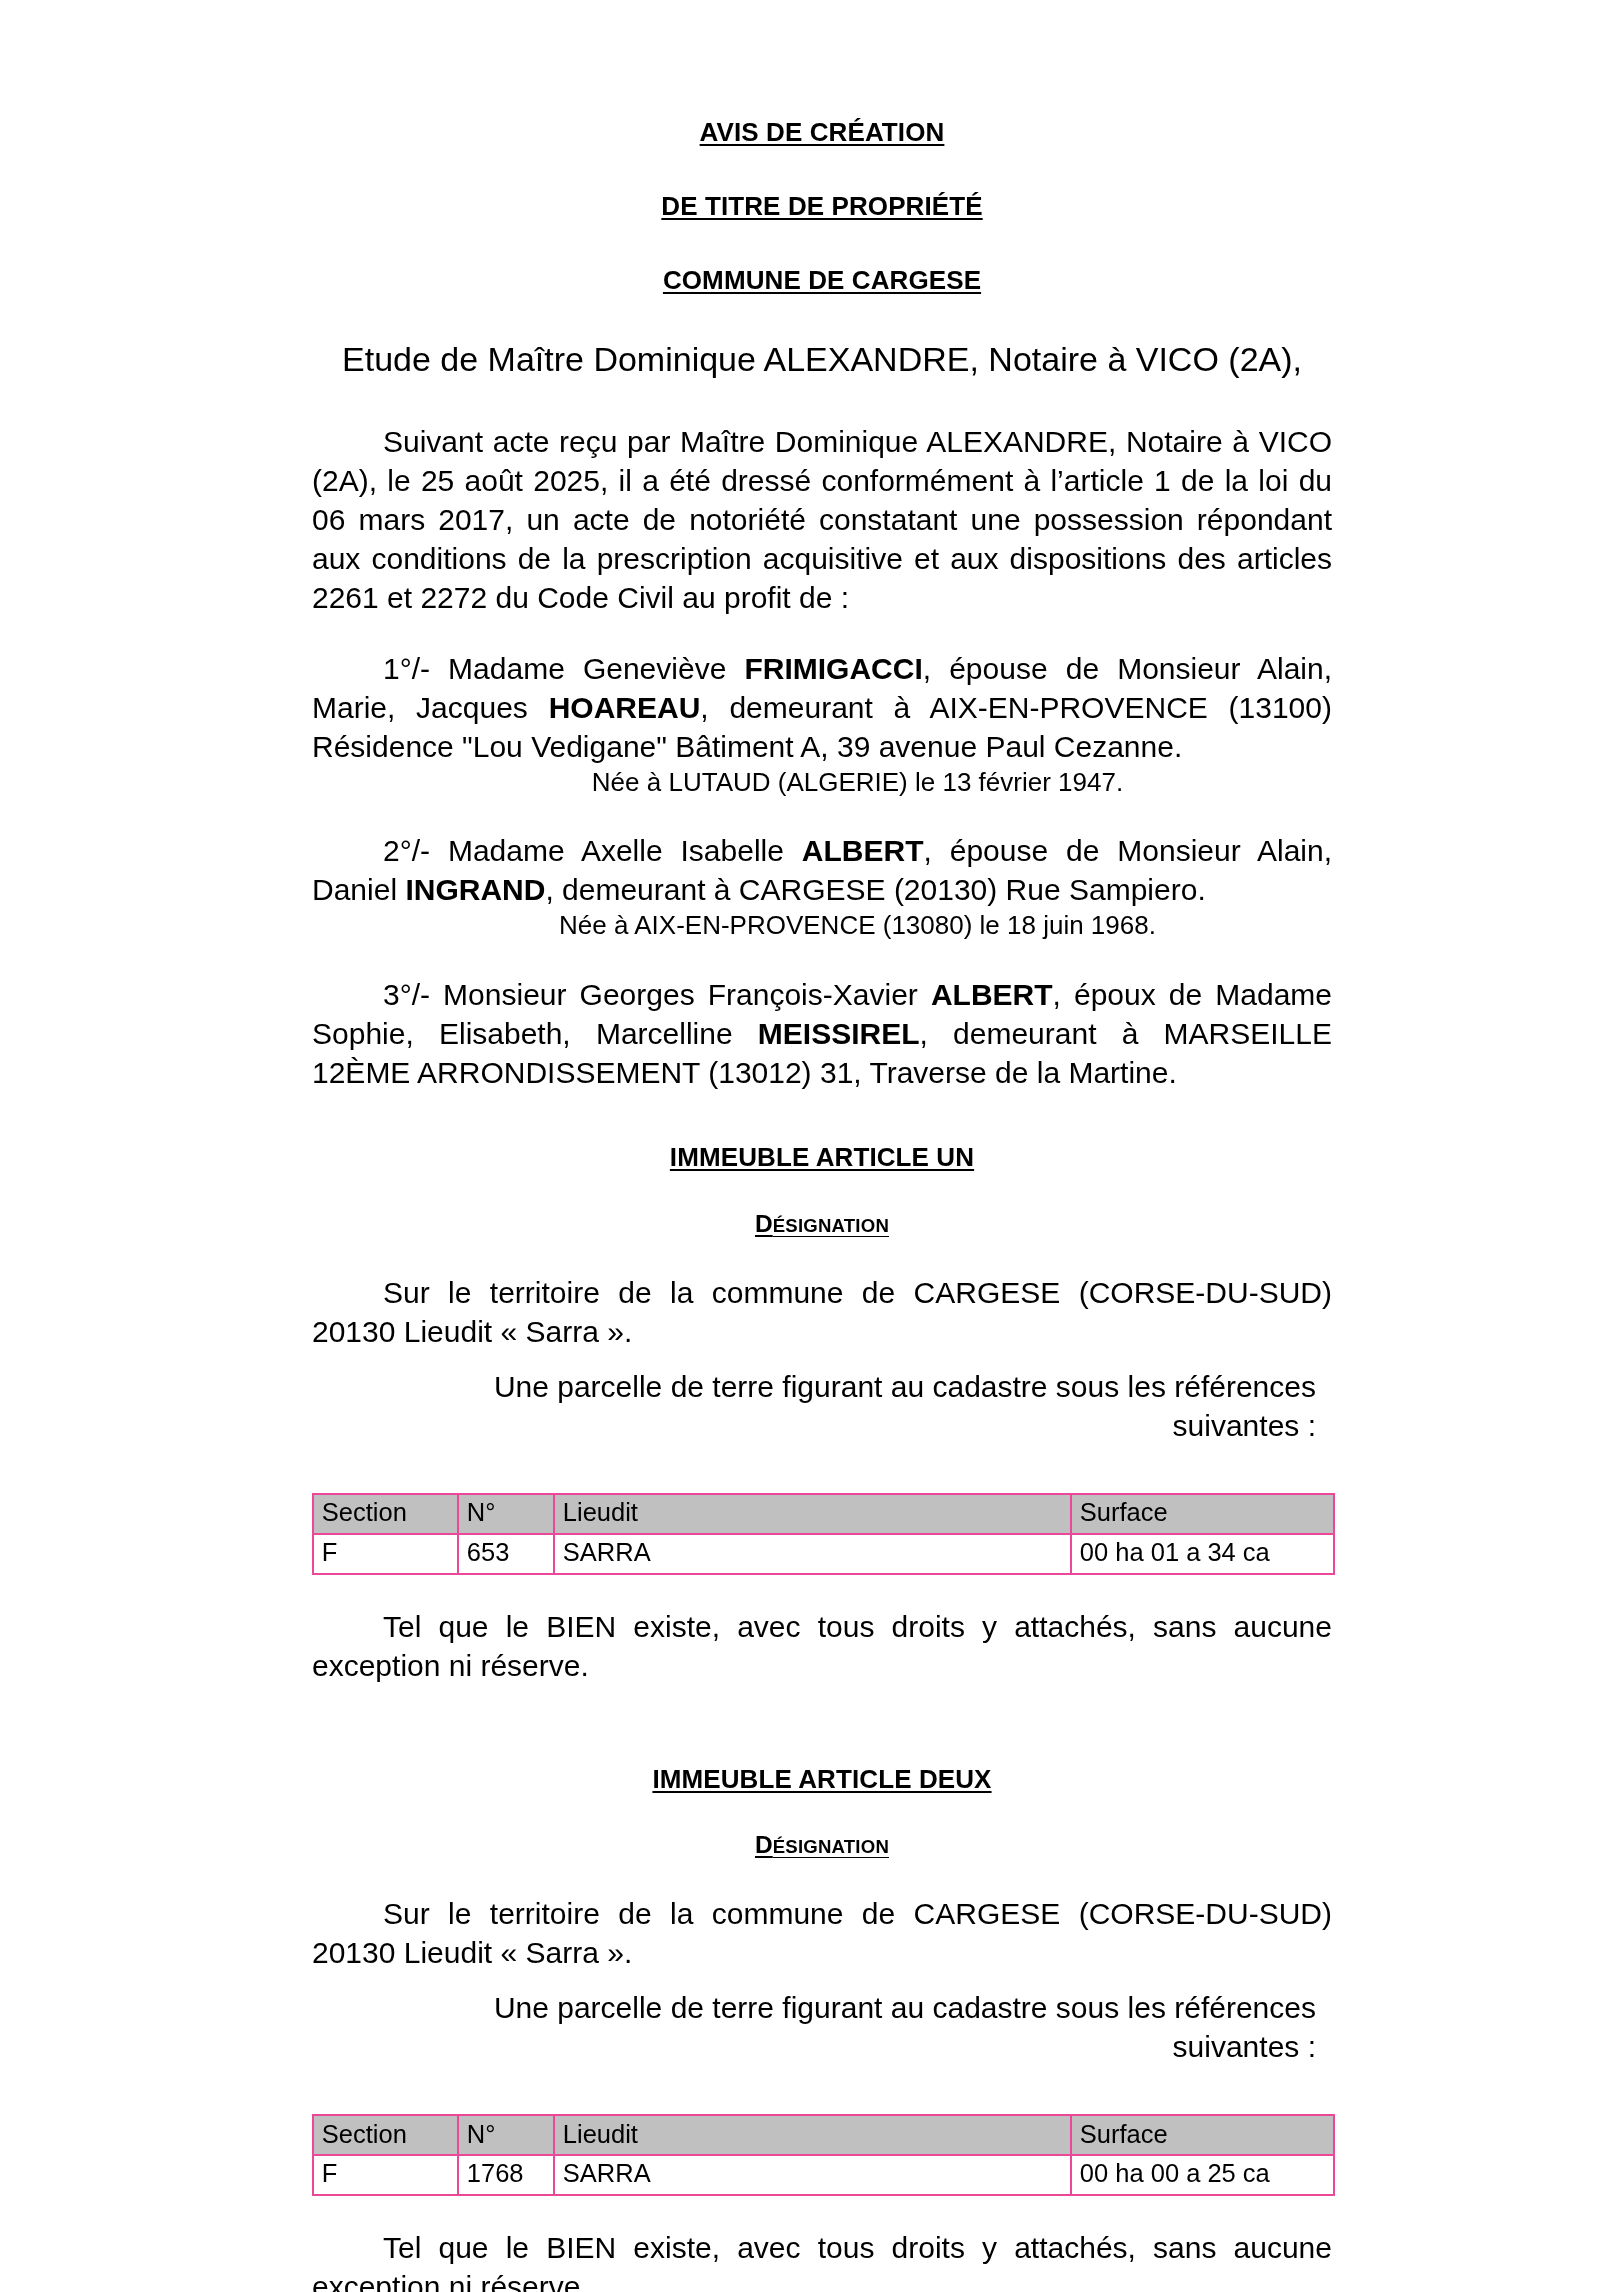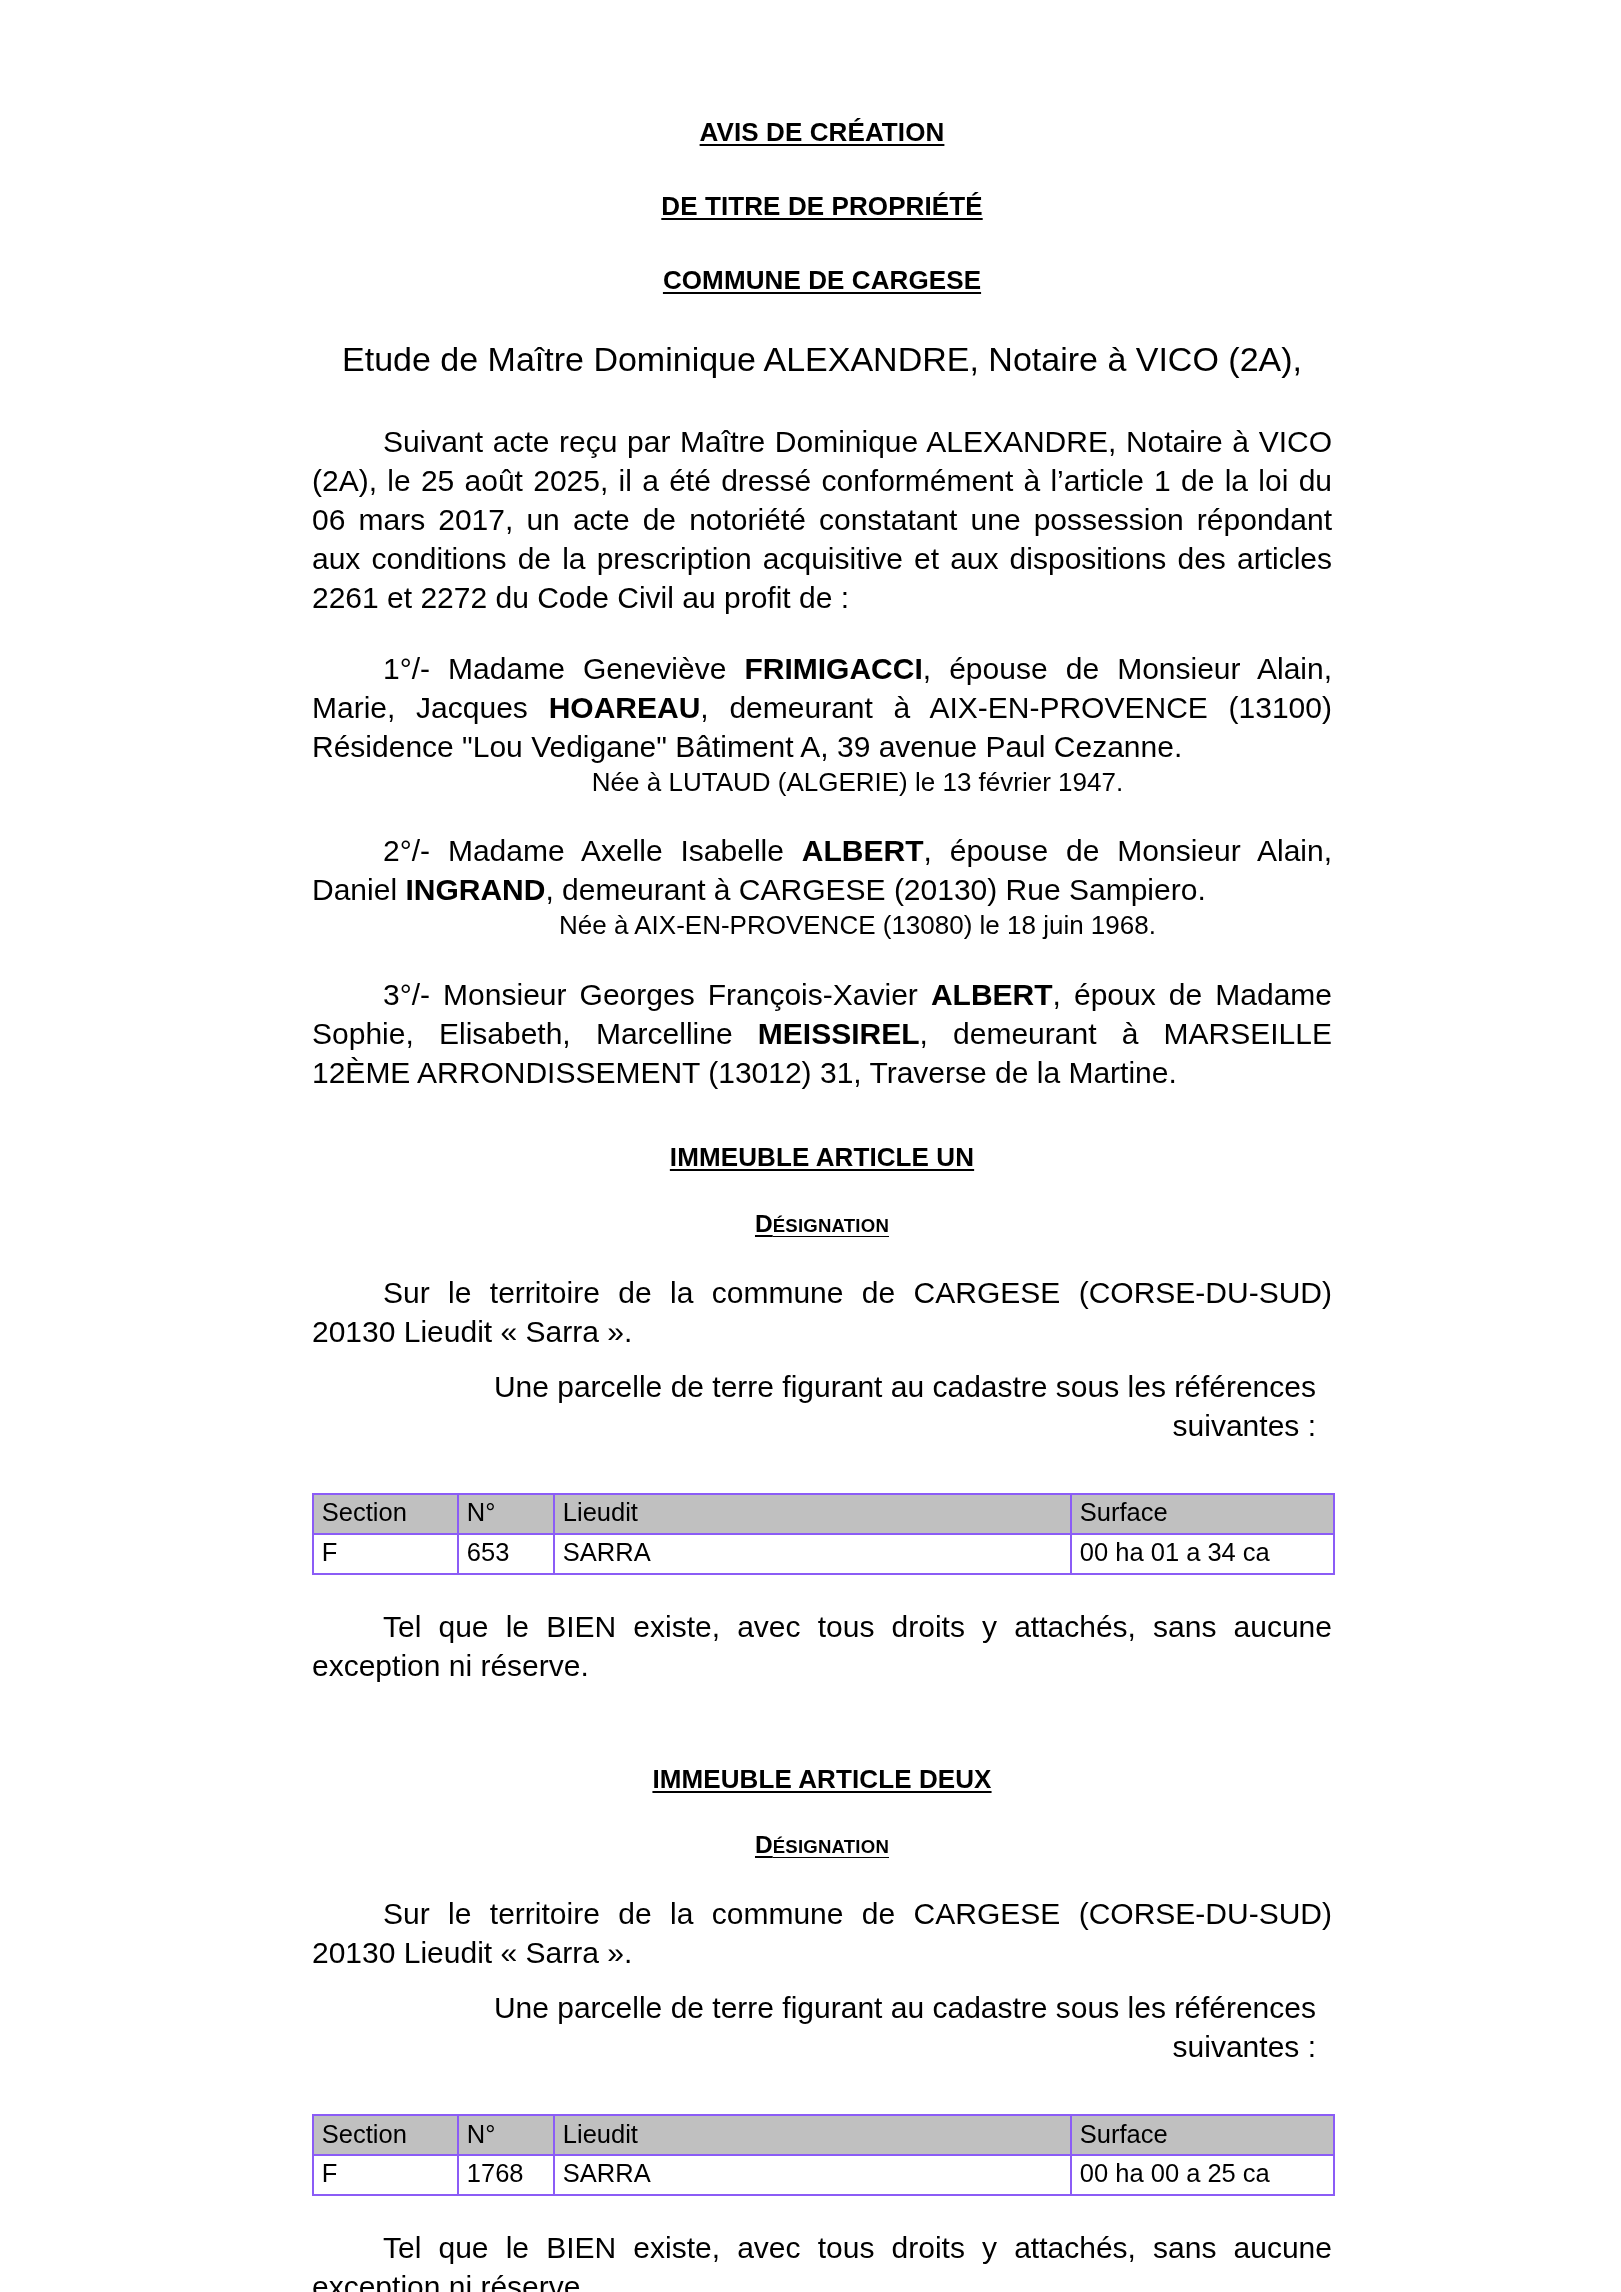--- a/index.html
+++ b/index.html
@@ -96,21 +96,21 @@
   
   table.cadastre {
     border-collapse: collapse;
     width: 1020px;
     table-layout: fixed;
     font-size: 25.5px;
     margin: 0;
   }
   table.cadastre th,
   table.cadastre td {
-    border: 2px solid #8b5cf6;
+    border: 2px solid #ec4899;
     padding: 2px 7.8px 3.9px 7.8px;
     text-align: left;
     font-weight: normal;
     line-height: 1.22;
     height: 32px;
     vertical-align: middle;
     overflow: hidden;
     white-space: nowrap;
   }
   table.cadastre thead th {

